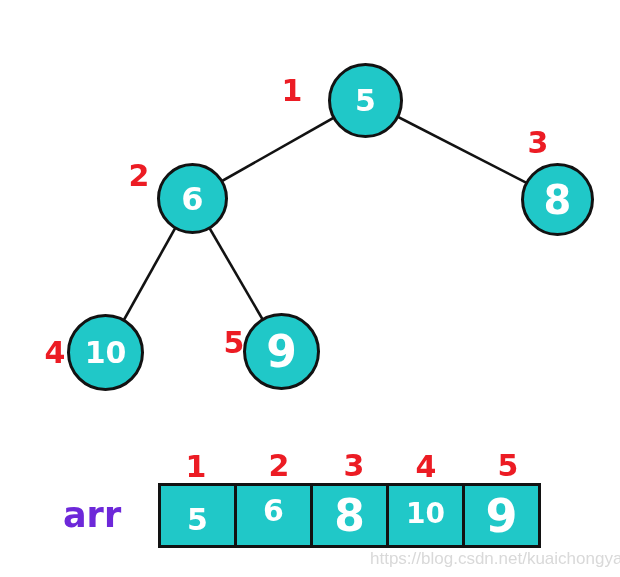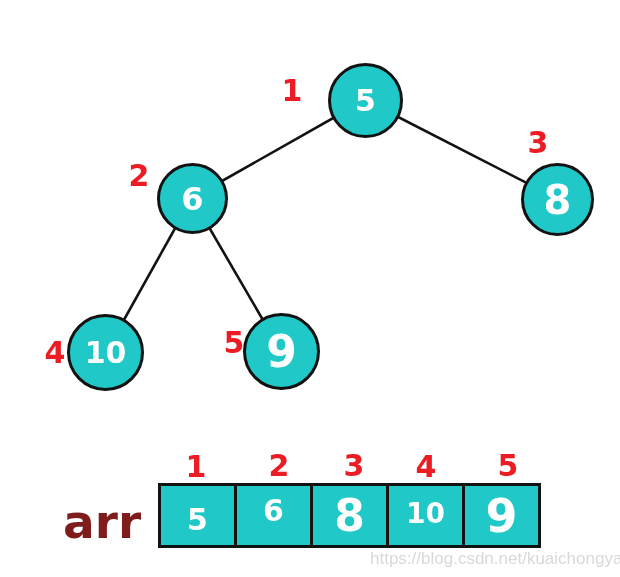--- a/index.html
+++ b/index.html
@@ -60,23 +60,23 @@
   .order-2 { left: 139px; top: 176px; }
   .order-3 { left: 538px; top: 143px; }
   .order-4 { left:  55px; top: 353px; }
   .order-5 { left: 234px; top: 343px; }
 
   
   .arr-label {
     position: absolute;
     left: 63px; top: 498px;
     z-index: 2;
-    color: #7f1d1d;
+    color: #6d28d9;
     font-weight: bold;
-    font-size: 47px;
+    font-size: 35px;
     line-height: 1;
   }
 
   .arr-row {
     position: absolute;
     left: 158px; top: 483px;
     z-index: 2;
     display: flex;
   }
   .arr-cell {

